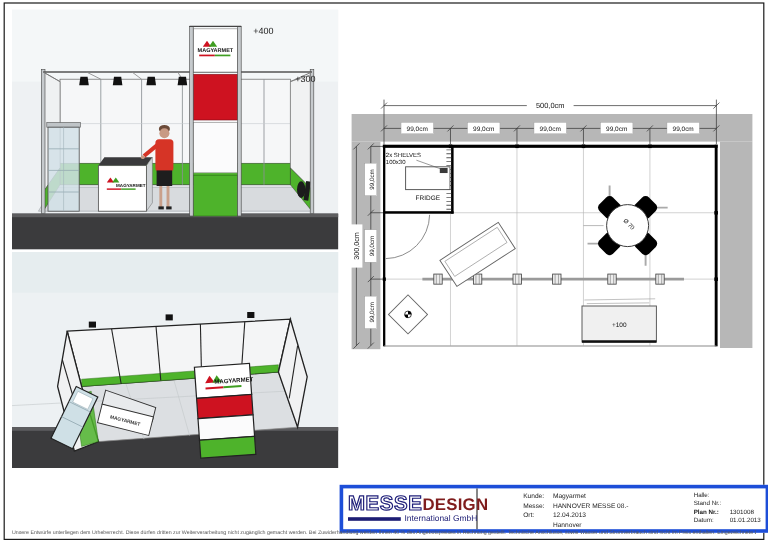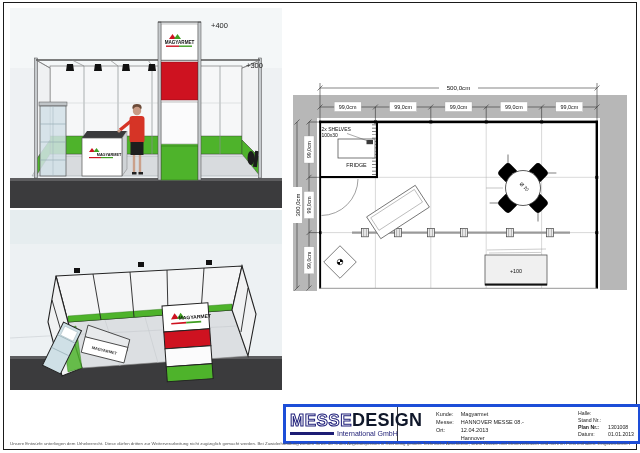--- a/index.html
+++ b/index.html
@@ -9,21 +9,21 @@
        border:1px solid #1a1a1a;pointer-events:none;}
   .abs{position:absolute;}
   
   .title-block{position:absolute;left:283px;top:404px;width:352px;height:34px;
        border:3px solid #1d4ed8;display:flex;background:#fff;gap:32px;}
   .tb-logo{width:112px;border-right:1px solid #3a3a3a;box-sizing:border-box;
        display:flex;flex-direction:column;justify-content:center;padding:1px 4px 2px 4px;}
   .logo-line{display:flex;align-items:baseline;line-height:1;}
   .logo-messe{font-weight:800;font-size:17px;letter-spacing:.5px;color:#fff;
        -webkit-text-stroke:1px #23237c;text-shadow:0 0 0 #23237c;}
-  .logo-design{font-weight:800;font-size:18px;color:#0f172a;letter-spacing:.2px;}
+  .logo-design{font-weight:800;font-size:14px;color:#7f1d1d;letter-spacing:.2px;}
   .logo-bar{display:flex;align-items:center;margin-top:1px;}
   .logo-bar .bar{flex:0 0 44px;height:3px;background:#1c1c74;margin-right:3px;}
   .logo-sub{font-size:7px;color:#1c1c74;white-space:nowrap;}
   .tb-fields{flex:1;display:flex;font-size:5.5px;line-height:8px;padding:3px 4px 0 6px;}
   .fcol{display:flex;}
   .fcol .labels,.fcol .values{display:flex;flex-direction:column;}
   .fcol .labels{width:32px;color:#222;}
   .fcol .values{color:#222;}
   .fcol.right{margin-left:46px;font-size:5.2px;line-height:7px;}
   .fcol.right .labels{width:30px;}

